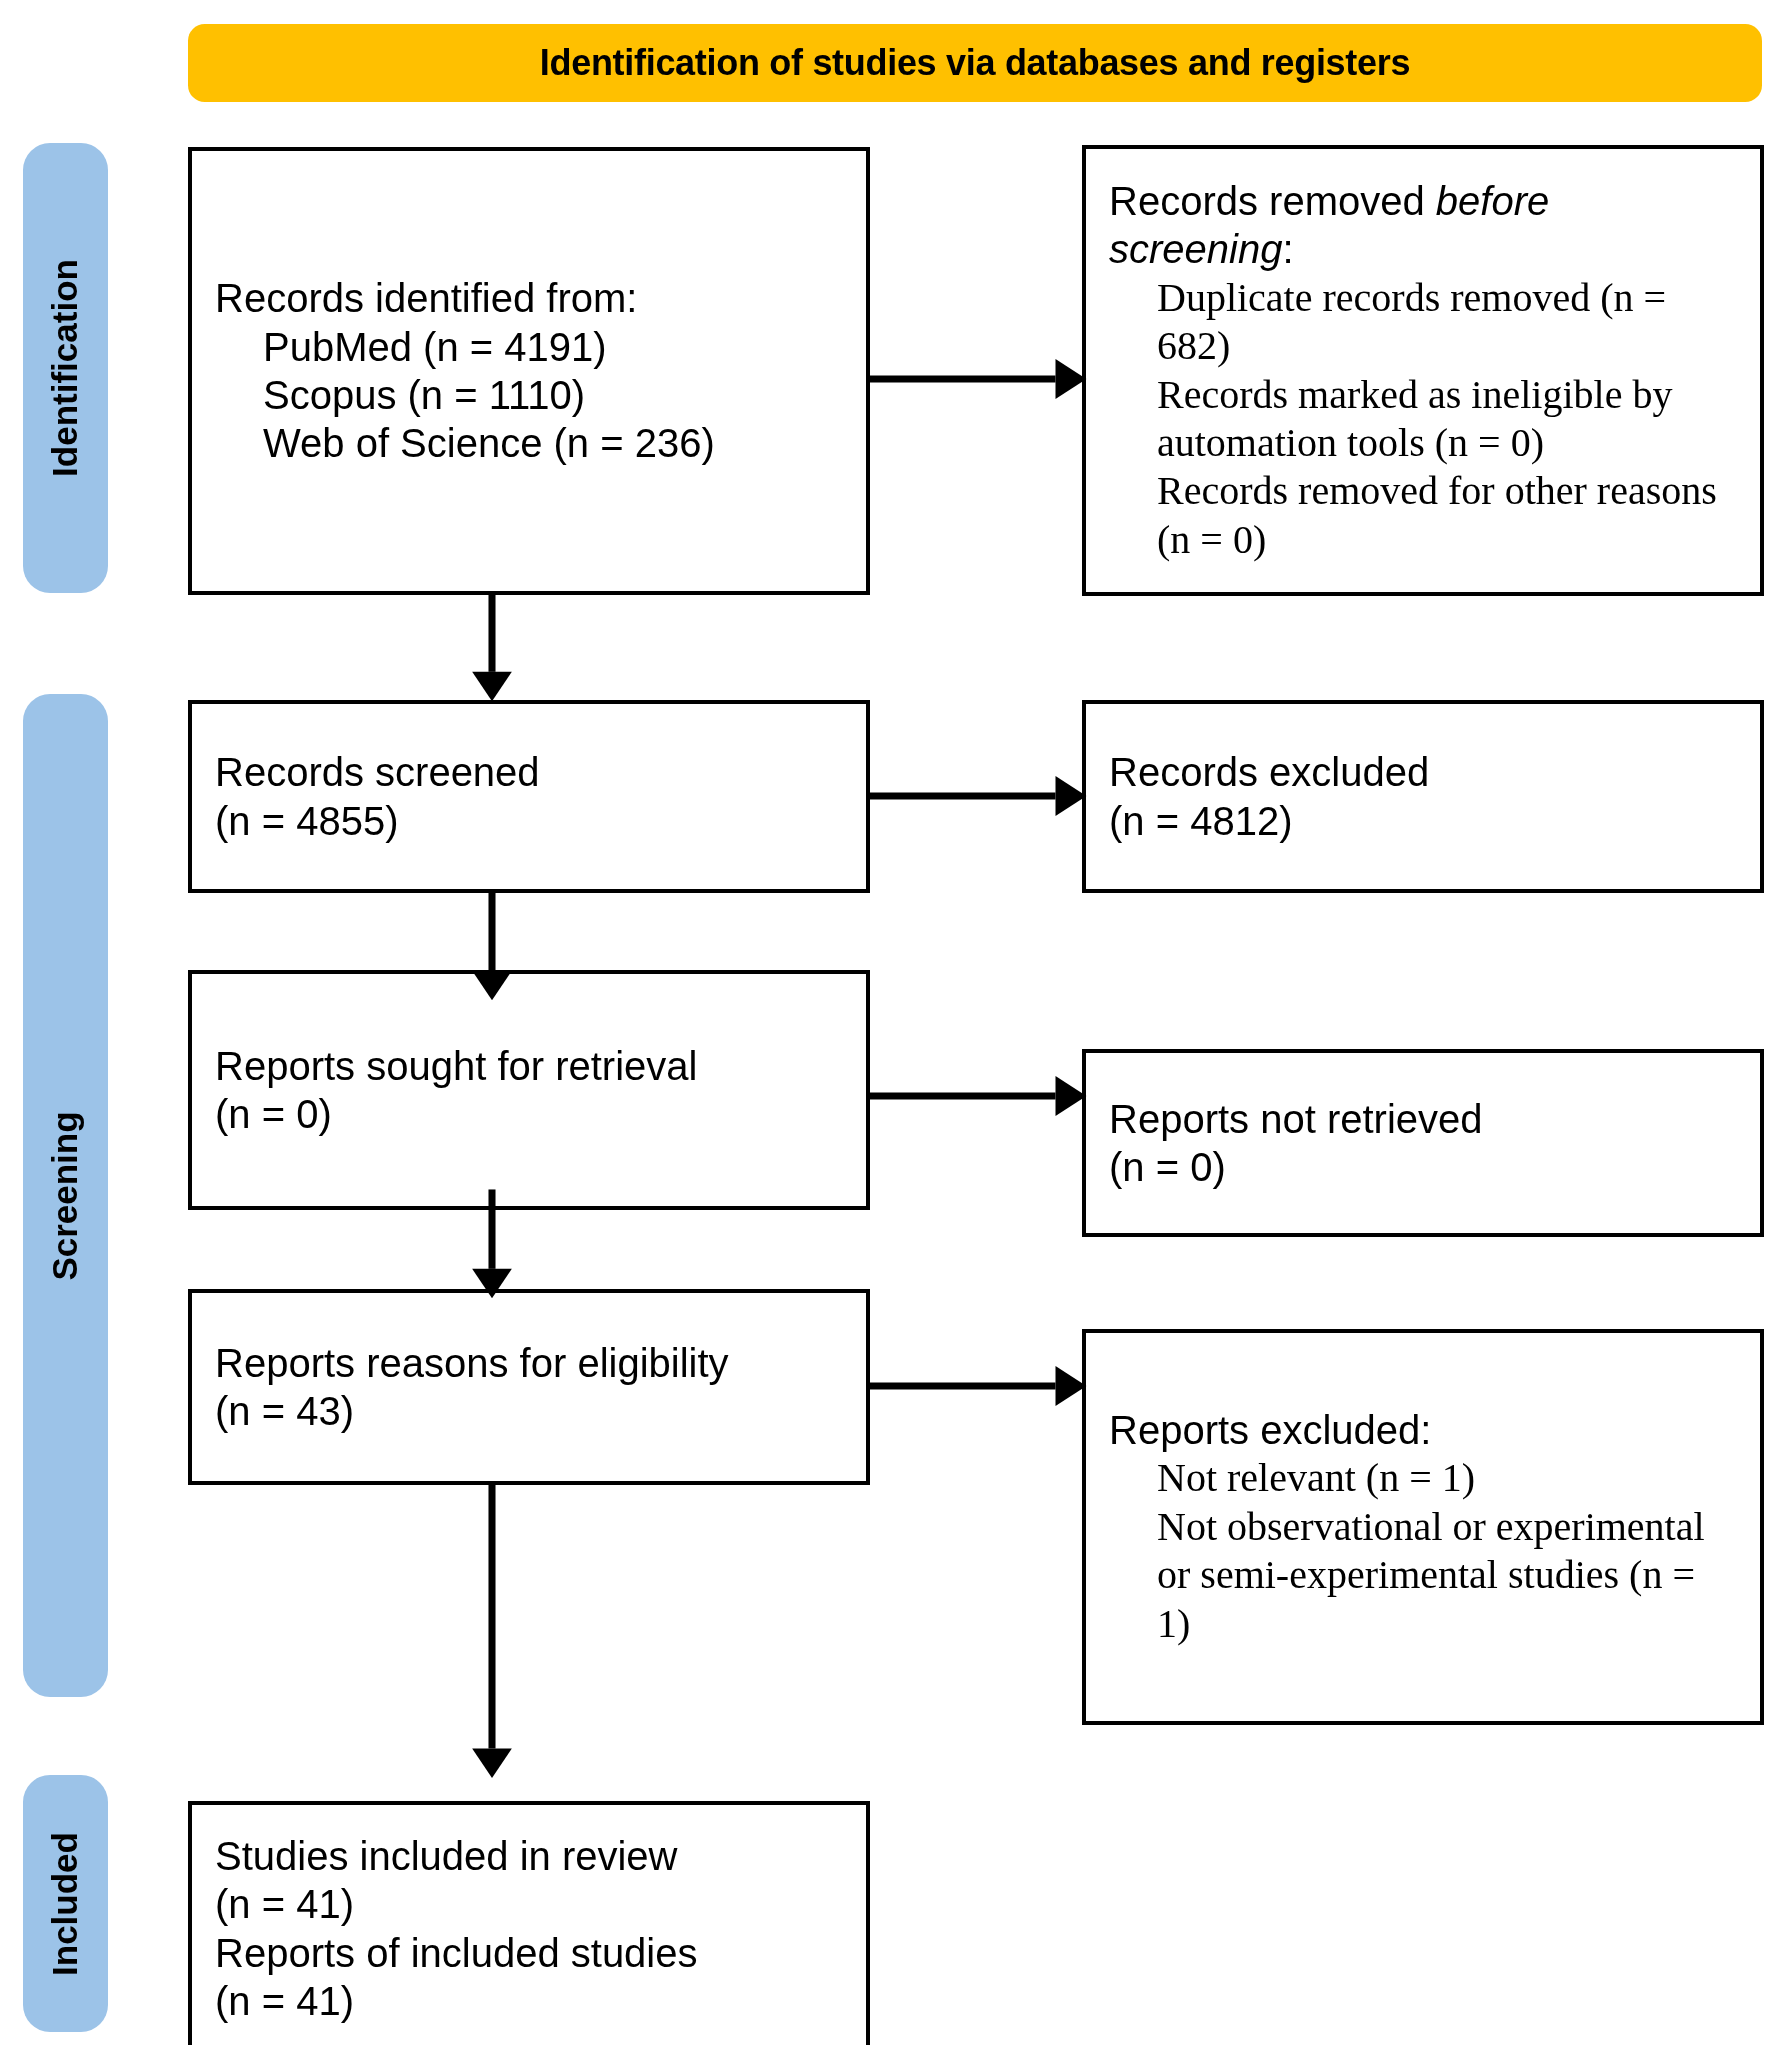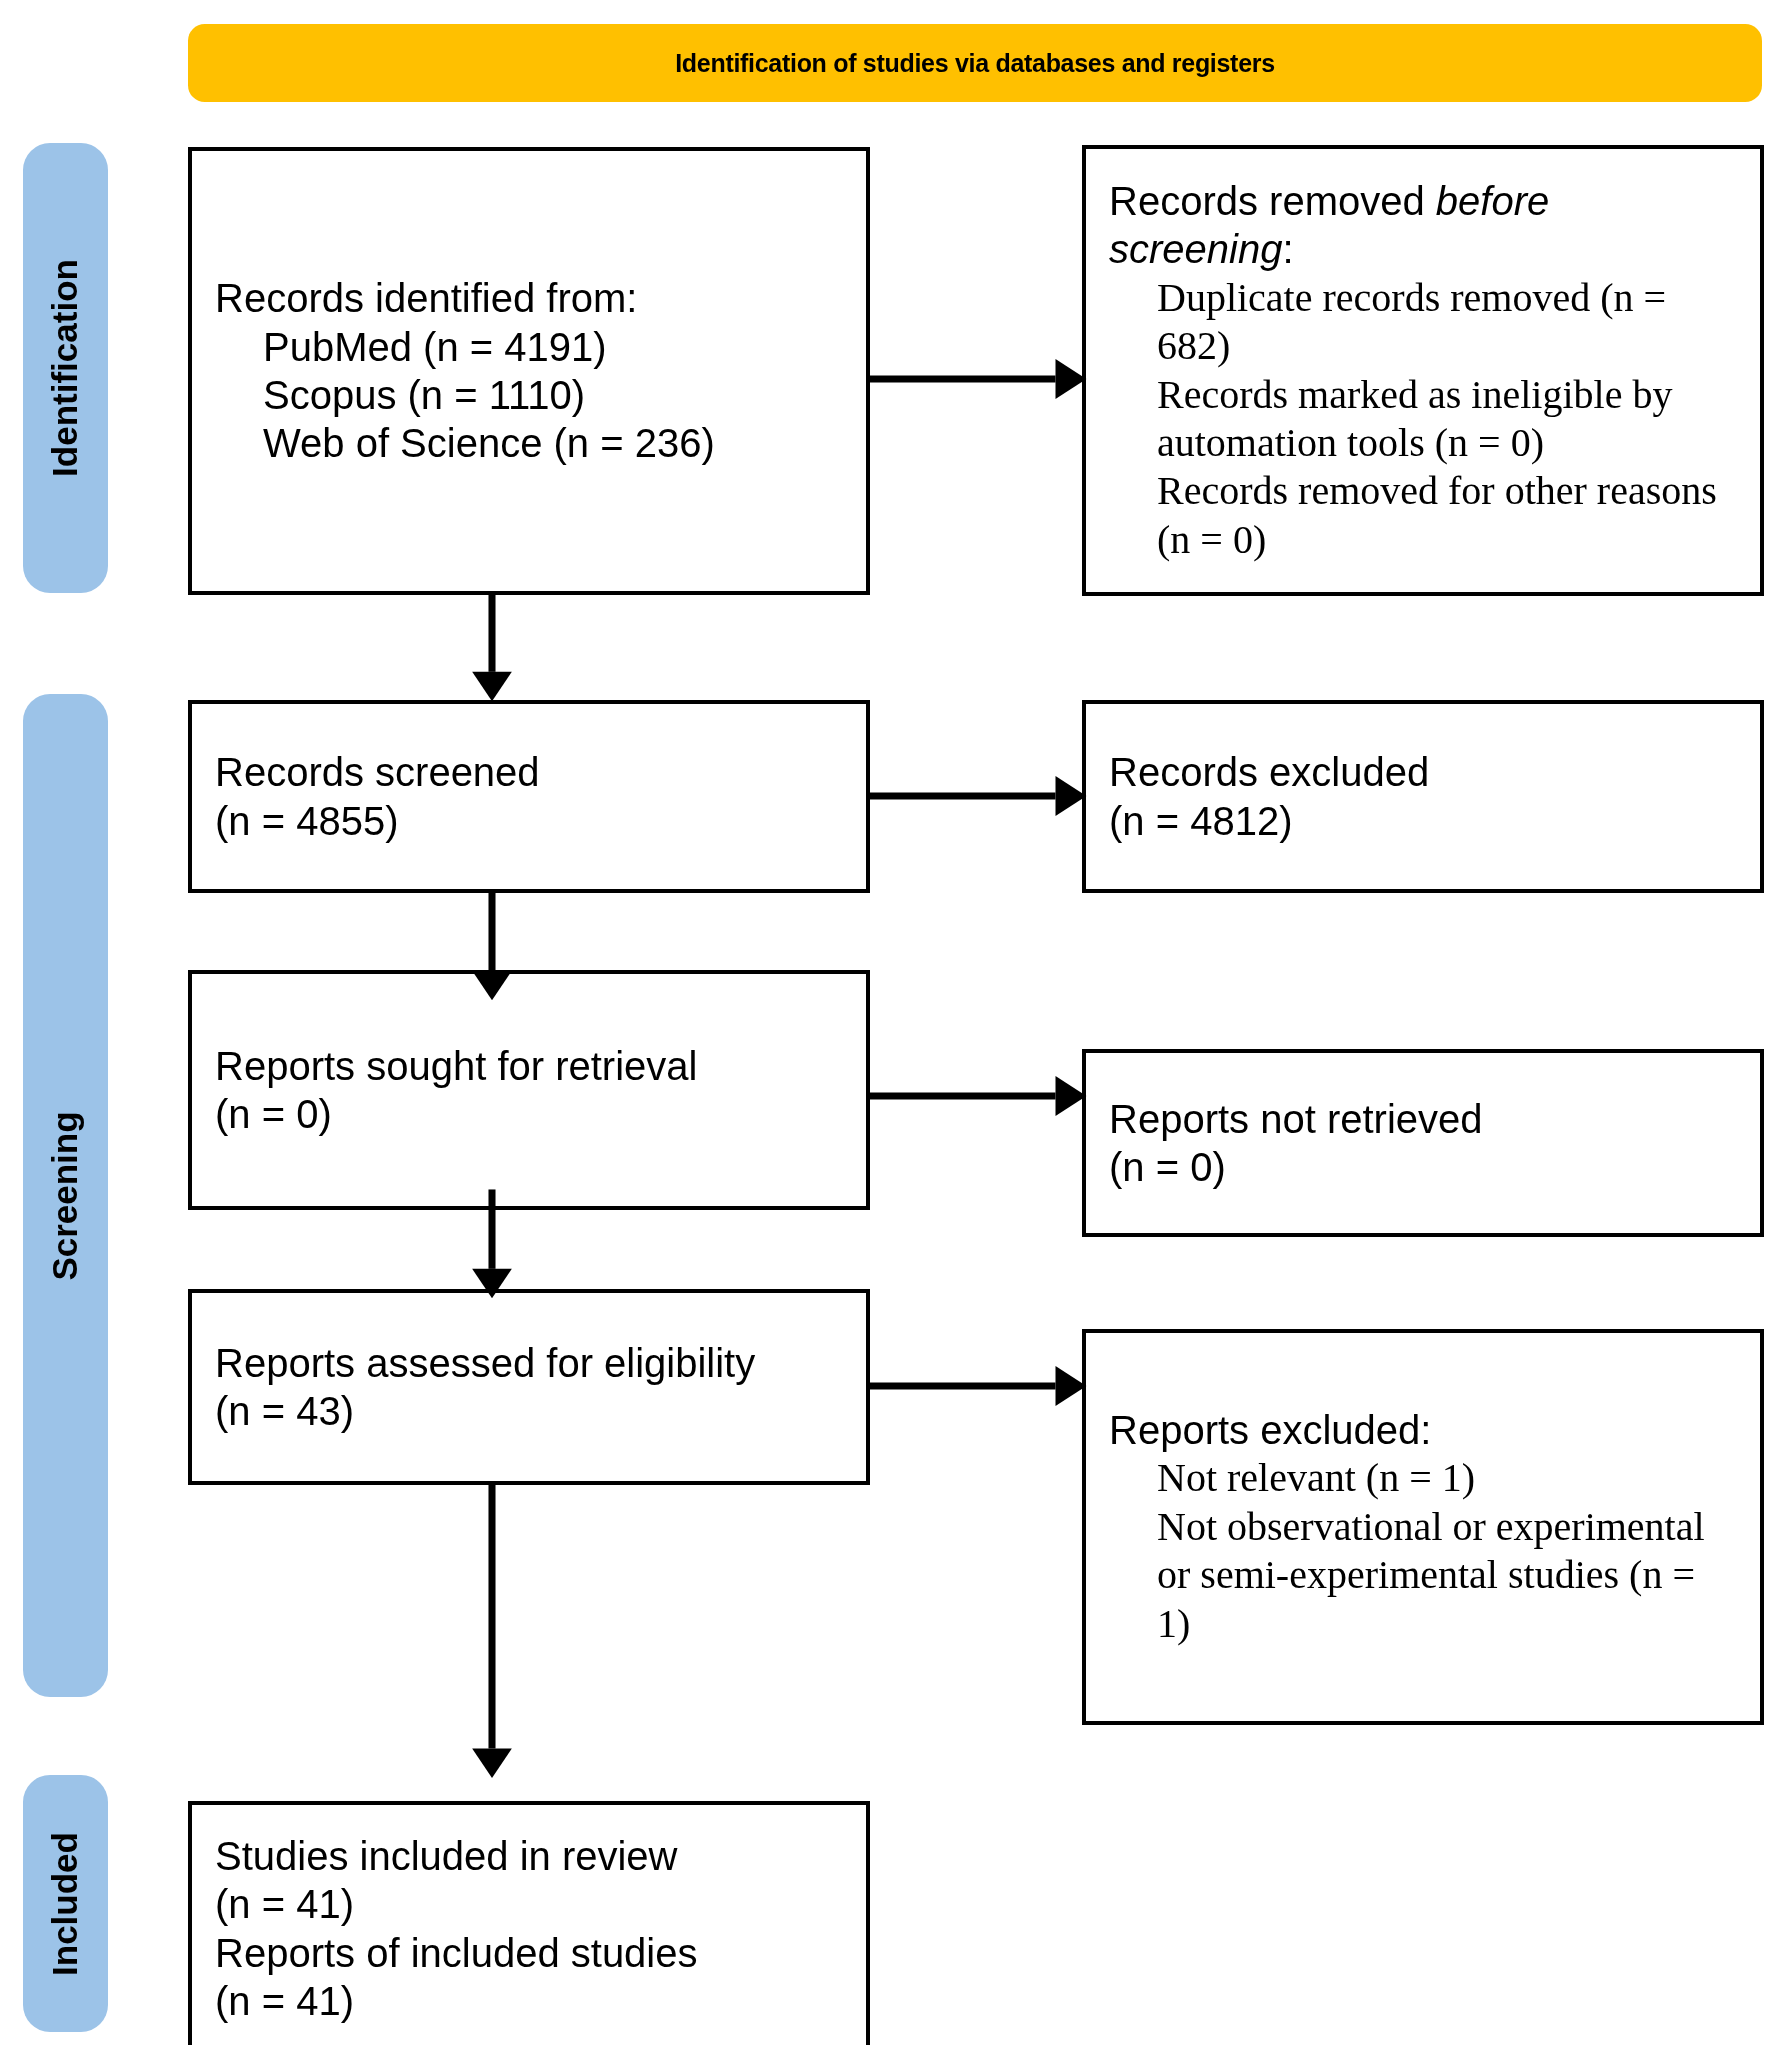--- a/index.html
+++ b/index.html
@@ -25,21 +25,21 @@
     top: 24px;
     width: 1574px;
     height: 78px;
     background: #FFC000;
     border-radius: 16.7px;
     display: flex;
     align-items: center;
     justify-content: center;
   }
   .header-banner .header-title {
-    font-size: 25px;
+    font-size: 36px;
     font-weight: bold;
     color: #000000;
     letter-spacing: -0.3px;
     text-align: center;
   }
 
   
   .stage-bar {
     position: absolute;
     background: #9CC3E8;
@@ -152,21 +152,21 @@
     <p>Reports sought for retrieval</p>
     <p>(n = 0)</p>
   </div>
 
   <div class="flow-box" id="box-not-retrieved">
     <p>Reports not retrieved</p>
     <p>(n = 0)</p>
   </div>
 
   <div class="flow-box" id="box-assessed">
-    <p>Reports assessed for eligibility</p>
+    <p>Reports reasons for eligibility</p>
     <p>(n = 43)</p>
   </div>
 
   <div class="flow-box" id="box-reports-excl">
     <p>Reports excluded:</p>
     <p class="hang">Not relevant (n = 1)</p>
     <p class="hang">Not observational or experimental or semi-experimental studies (n = 1)</p>
   </div>
 
   <div class="flow-box" id="box-included">

